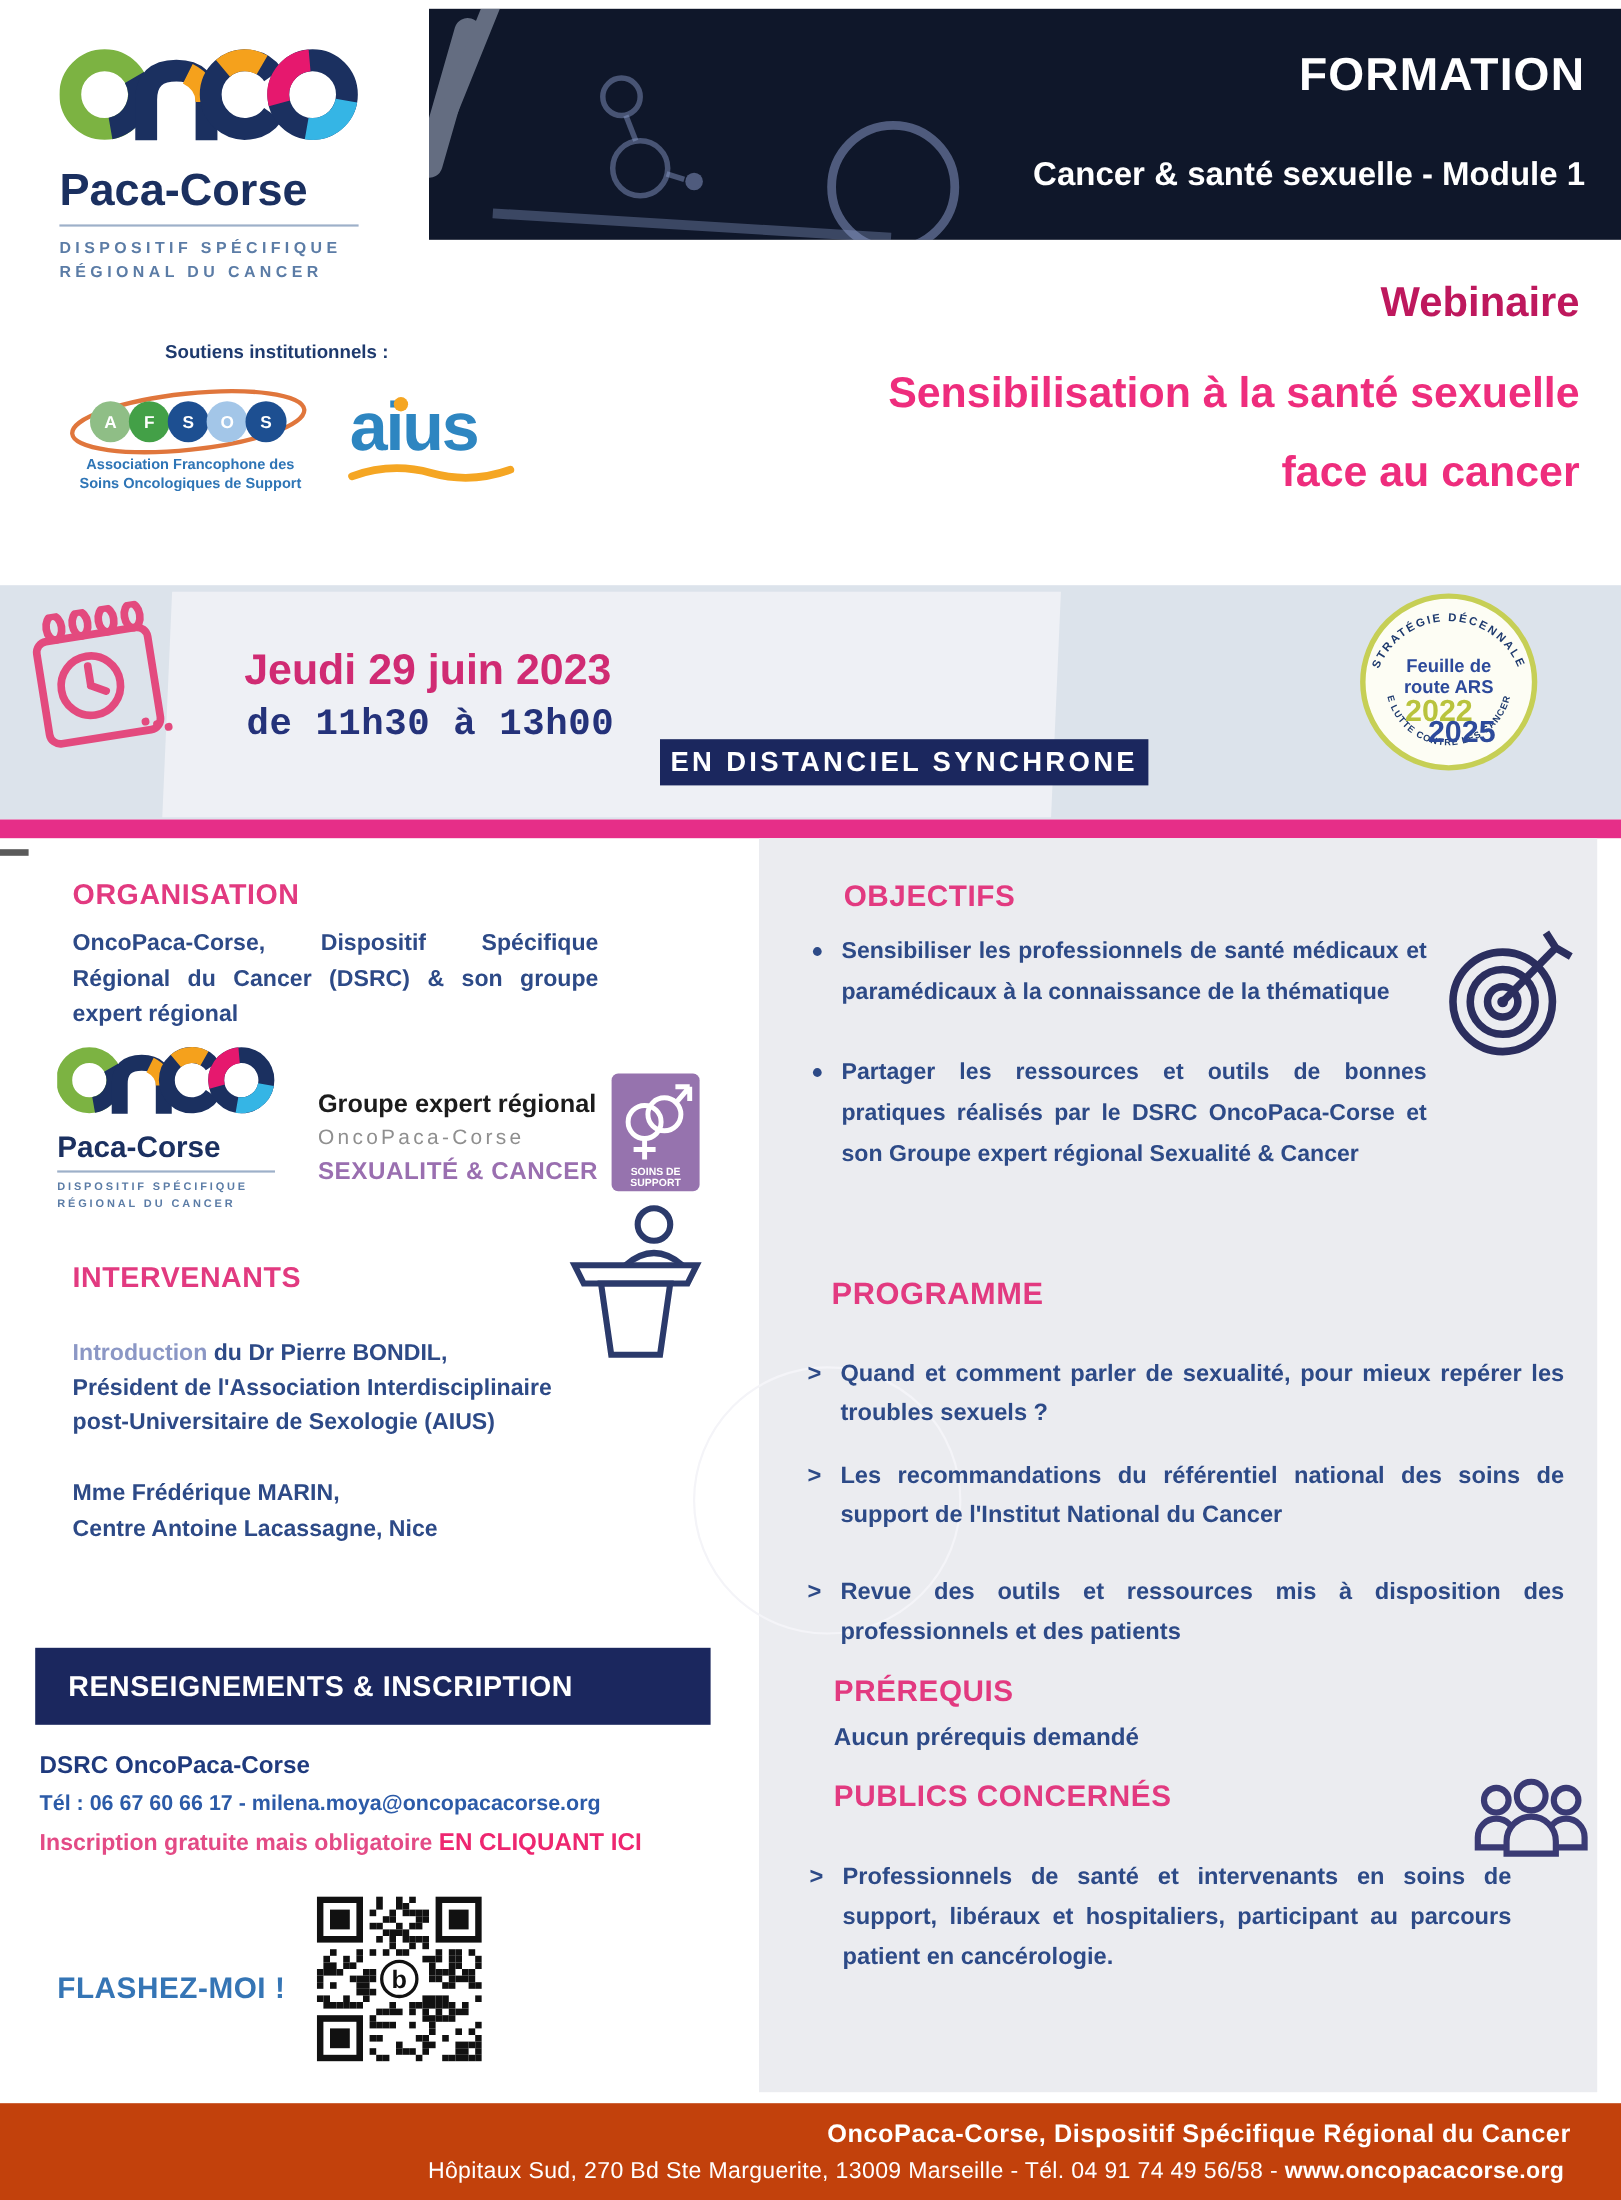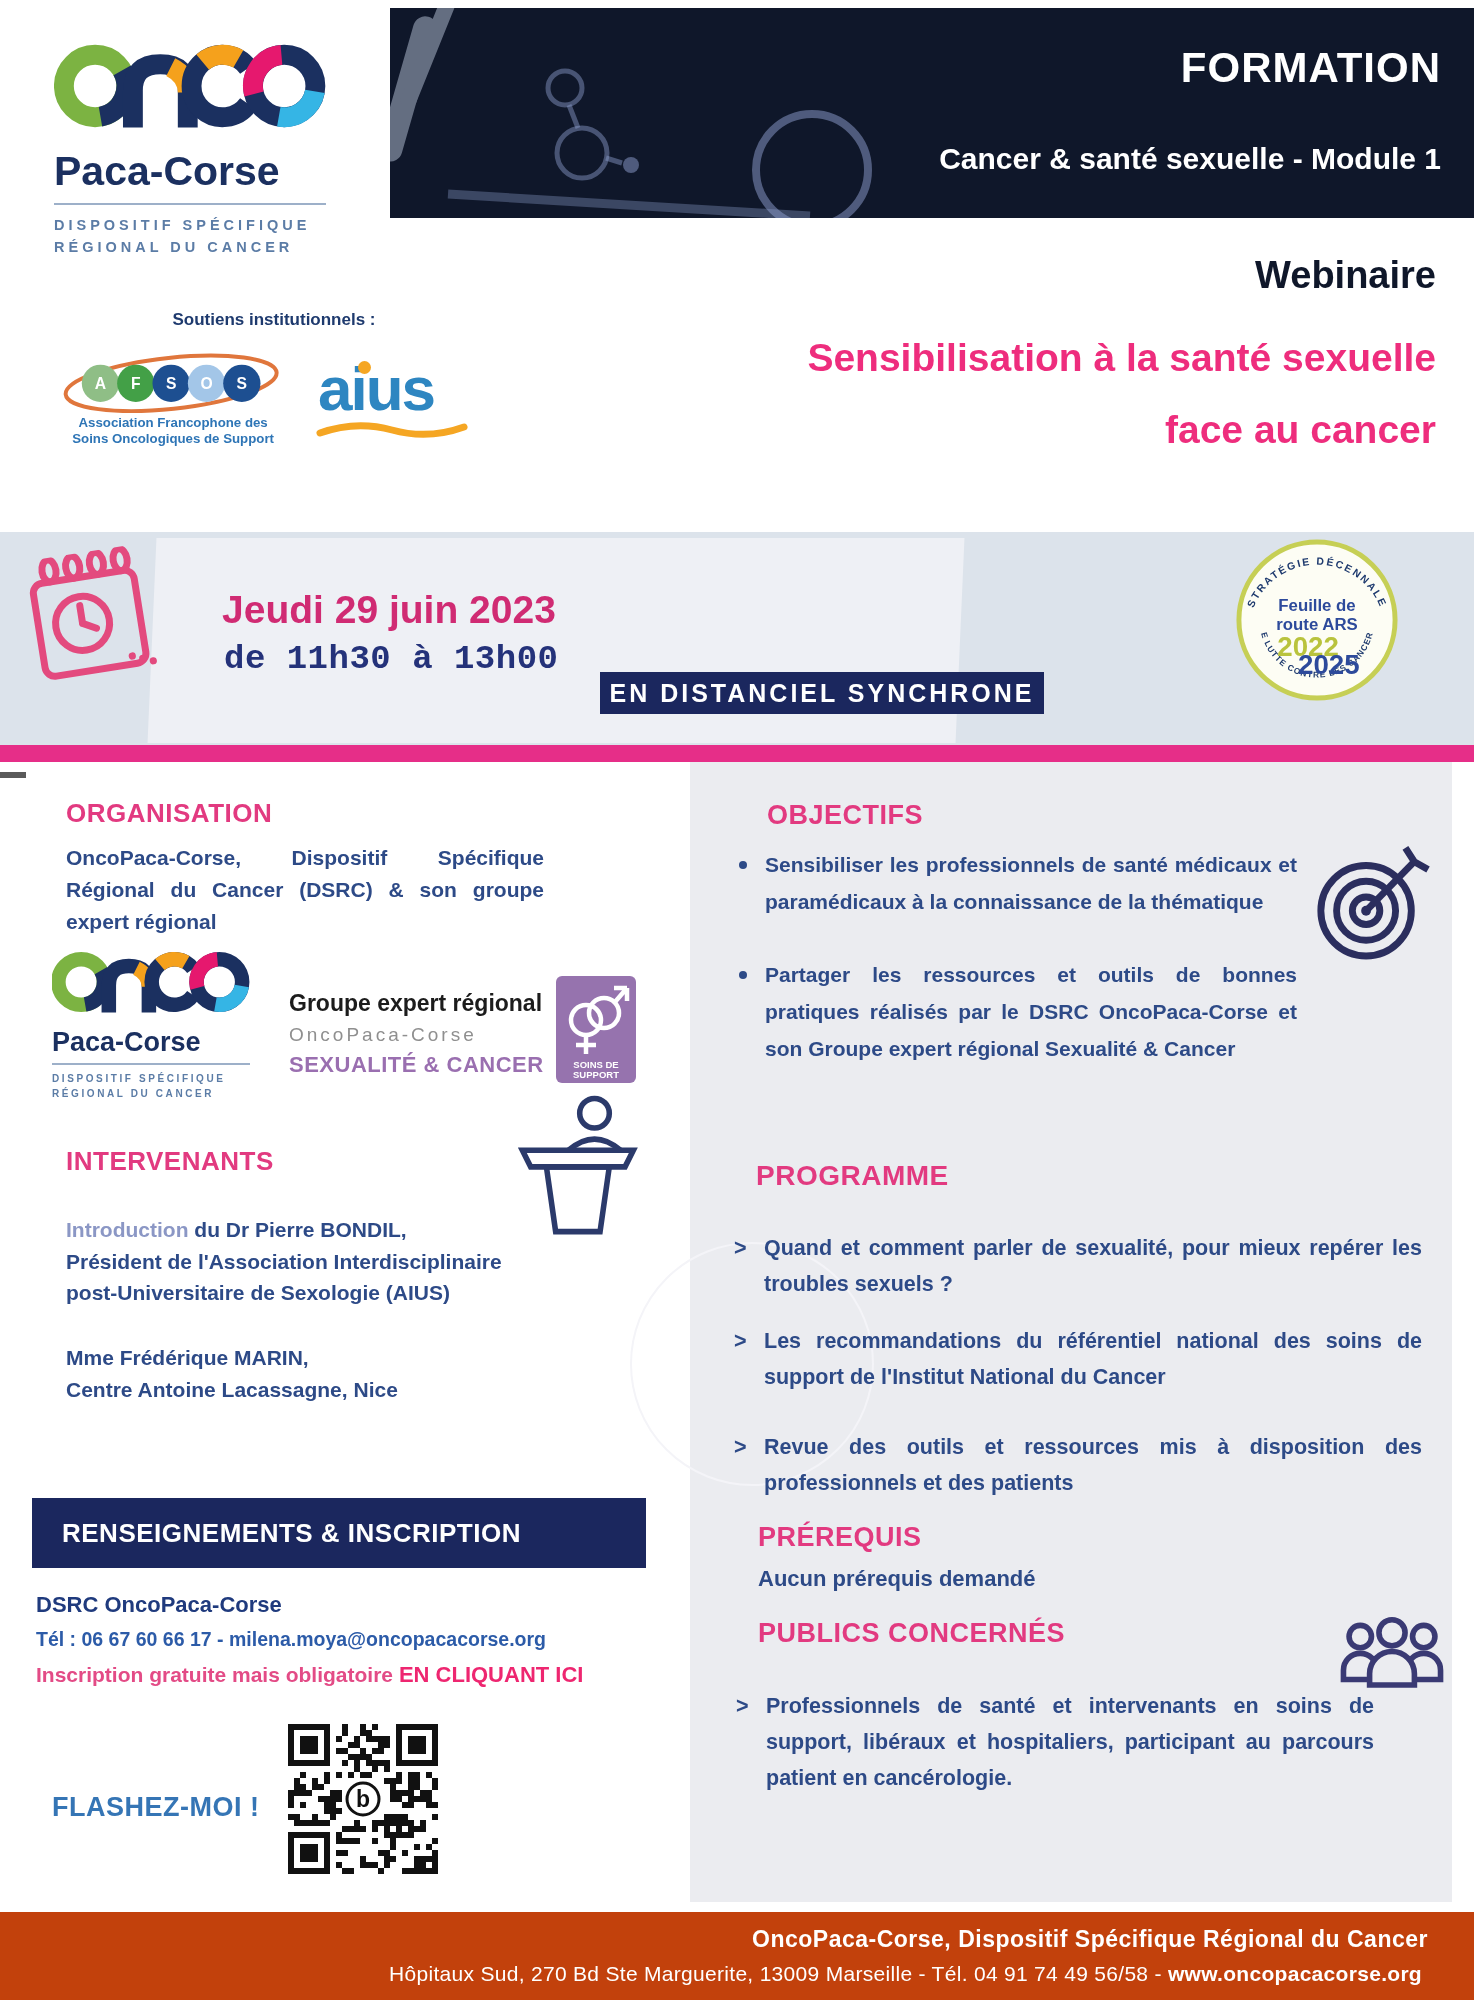--- a/index.html
+++ b/index.html
@@ -19,27 +19,27 @@
   .logo1 .onco-sub{font-size:41px;margin-top:6px;}
   .logo2 .onco-sub{font-size:27px;margin-top:3px;}
   .onco-line{height:2px;background:#9db0c9;}
   .logo1 .onco-line{width:272px;margin:8px 0 9px;}
   .logo2 .onco-line{width:198px;margin:5px 0 6px;}
   .onco-tag{color:#5b7ca6;font-weight:bold;}
   .logo1 .onco-tag{font-size:14.5px;letter-spacing:4px;line-height:1.55;}
   .logo2 .onco-tag{font-size:10px;letter-spacing:2.6px;line-height:1.5;}
 
   
-  .webinaire{position:absolute;right:38px;top:254px;font-size:38px;font-weight:bold;color:#0f172a;}
+  .webinaire{position:absolute;right:38px;top:254px;font-size:38px;font-weight:bold;color:#be185d;}
   .title-line{position:absolute;right:38px;color:#ee2d7d;font-weight:bold;font-size:39px;}
   .title1{top:336px;}
   .title2{top:408px;}
 
   
-  .supports{position:absolute;left:134px;top:310px;width:280px;text-align:center;
+  .supports{position:absolute;left:150px;top:310px;width:280px;
             font-size:17px;font-weight:bold;color:#1e3a6e;}
   .afsos{position:absolute;left:60px;top:348px;}
   .aius{position:absolute;left:318px;top:358px;width:160px;}
   .aius-text{font-size:62px;font-weight:bold;color:#2e86c1;letter-spacing:-2px;line-height:1;}
   .aius-dot{position:absolute;left:40px;top:3px;width:13px;height:13px;border-radius:50%;background:#f5a623;}
   .aius-wave{position:absolute;left:-2px;top:60px;}
 
   
   .band{position:absolute;left:0;top:532px;width:1474px;height:213px;background:#dce3eb;}
   .date-panel{position:absolute;left:152px;top:6px;width:808px;height:205px;background:#eef0f5;transform:skewX(-2.5deg);}

